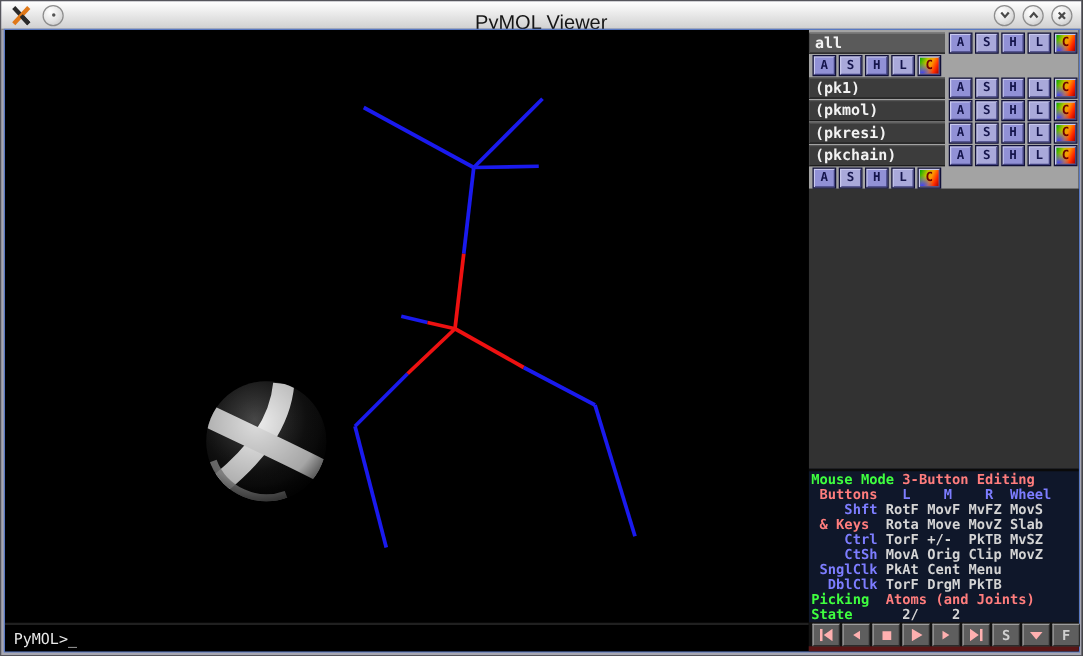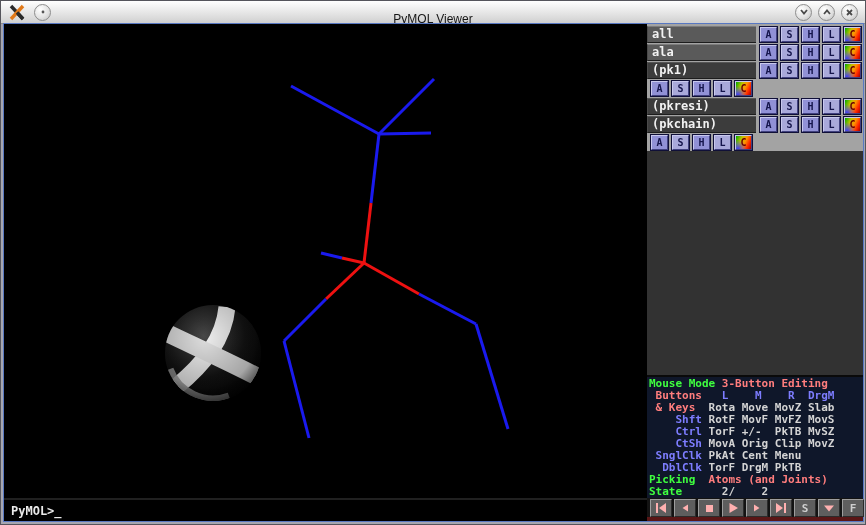--- a/index.html
+++ b/index.html
@@ -7,21 +7,21 @@
 
   .window { position:relative; width:866px; height:525px; background:#a6a6b0;
             border:1px solid #55555c; overflow:hidden; }
 
   
   .titlebar { position:absolute; top:0; left:0; width:100%; height:23px;
               background:linear-gradient(#ffffff, #d0d0d0);
               border-bottom:1px solid #8e8e8e;
               display:flex; align-items:center; padding:0 7px; gap:8px; }
   .tb-title { position:absolute; left:0; right:0; text-align:center;
-              font-family:"Liberation Sans", sans-serif; font-size:12px; color:#161616;margin-top:14px; }
+              font-family:"Liberation Sans", sans-serif; font-size:16px; color:#161616;margin-top:14px; }
   .tb-btn { width:17px; height:17px; border-radius:50%; flex:0 0 auto;
             background:radial-gradient(circle at 35% 30%, #ffffff 0%, #e3e3e3 55%, #bfbfbf 100%);
             border:1px solid #8d8d8d; display:flex; align-items:center; justify-content:center; z-index:2; }
   .tb-right { margin-left:auto; display:flex; gap:6px; z-index:2; }
   .x11 { width:18px; height:17px; z-index:2; }
 
   
   .content { position:absolute; top:23px; left:3px; width:859px; height:497px;
              display:grid; grid-template-columns:643px 216px; grid-template-rows:474px 23px;
              box-shadow:0 0 0 1px #5878c2; background:#000; }
@@ -54,21 +54,21 @@
   
   .mouse-panel { background:#0f172a; border-top:2px solid #0a0a0a; padding:1px 2px 0 2px; }
   .mline { font-size:11px; font-weight:bold; line-height:12px; white-space:pre; letter-spacing:0; }
   .c-green  { color:#3fff3f; }
   .c-salmon { color:#ff7d7d; }
   .c-blue   { color:#7d7dff; }
   .c-gray   { color:#d4d4d4; }
 
   
   .cli { background:#000; border-top:2px solid #202020; color:#e9e9e9;
-         font-size:12px; font-weight:bold; padding:4px 0 0 7px; white-space:pre; }
+         font-size:12px; font-weight:normal; padding:4px 0 0 7px; white-space:pre; }
   .controls { display:flex; gap:2px; background:#131313; padding:1px 1px 0 3px;
               border-bottom:4px solid #5a1616; align-items:flex-start; }
   .pb { width:22px; height:18px; padding:0; cursor:default; flex:0 0 auto;
         background:#5e5e5e; border:1px solid; border-color:#9e9e9e #2b2b2b #2b2b2b #9e9e9e;
         display:flex; align-items:center; justify-content:center;
         color:#cfcfcf; font-family:"DejaVu Sans Mono", monospace; font-size:11px; font-weight:bold; }
   .pb svg { display:block; }
 </style>
 </head>
 <body>
@@ -161,21 +161,20 @@
           <div class="row-buttons">
             <button class="ab">A</button>
             <button class="ab lt">S</button>
             <button class="ab">H</button>
             <button class="ab lt">L</button>
             <button class="ab cbtn">C</button>
           </div>
         </div>
 
         <div class="obj-row active">
-          <div class="obj-label">ala</div>
           <div class="row-buttons">
             <button class="ab">A</button>
             <button class="ab lt">S</button>
             <button class="ab">H</button>
             <button class="ab lt">L</button>
             <button class="ab cbtn">C</button>
           </div>
         </div>
 
         <div class="obj-row">
@@ -183,20 +182,21 @@
           <div class="row-buttons">
             <button class="ab">A</button>
             <button class="ab lt">S</button>
             <button class="ab">H</button>
             <button class="ab lt">L</button>
             <button class="ab cbtn">C</button>
           </div>
         </div>
 
         <div class="obj-row">
+          <div class="obj-label">(pkmol)</div>
           <div class="row-buttons">
             <button class="ab">A</button>
             <button class="ab lt">S</button>
             <button class="ab">H</button>
             <button class="ab lt">L</button>
             <button class="ab cbtn">C</button>
           </div>
         </div>
 
         <div class="obj-row">
@@ -230,23 +230,23 @@
             <button class="ab cbtn">C</button>
           </div>
         </div>
 
       </div>
 
       <div class="spacer"></div>
 
       <div class="mouse-panel">
         <div class="mline"><span class="c-green">Mouse Mode </span><span class="c-salmon">3-Button Editing</span></div>
-        <div class="mline"><span class="c-salmon"> Buttons </span><span class="c-blue">  L    M    R  DrgM</span></div>
+        <div class="mline"><span class="c-salmon"> Buttons </span><span class="c-blue">  L    M    R  Wheel</span></div>
+        <div class="mline"><span class="c-blue">    Shft </span><span class="c-gray">RotF MovF MvFZ MovS</span></div>
         <div class="mline"><span class="c-salmon"> &amp; Keys  </span><span class="c-gray">Rota Move MovZ Slab</span></div>
-        <div class="mline"><span class="c-blue">    Shft </span><span class="c-gray">RotF MovF MvFZ MovS</span></div>
         <div class="mline"><span class="c-blue">    Ctrl </span><span class="c-gray">TorF +/-  PkTB MvSZ</span></div>
         <div class="mline"><span class="c-blue">    CtSh </span><span class="c-gray">MovA Orig Clip MovZ</span></div>
         <div class="mline"><span class="c-blue"> SnglClk </span><span class="c-gray">PkAt Cent Menu</span></div>
         <div class="mline"><span class="c-blue">  DblClk </span><span class="c-gray">TorF DrgM PkTB</span></div>
         <div class="mline"><span class="c-green">Picking  </span><span class="c-salmon">Atoms (and Joints)</span></div>
         <div class="mline"><span class="c-green">State    </span><span class="c-gray">  2/    2</span></div>
       </div>
     </div>
 
     <div class="cli"><span>PyMOL&gt;</span><span>_</span></div>

